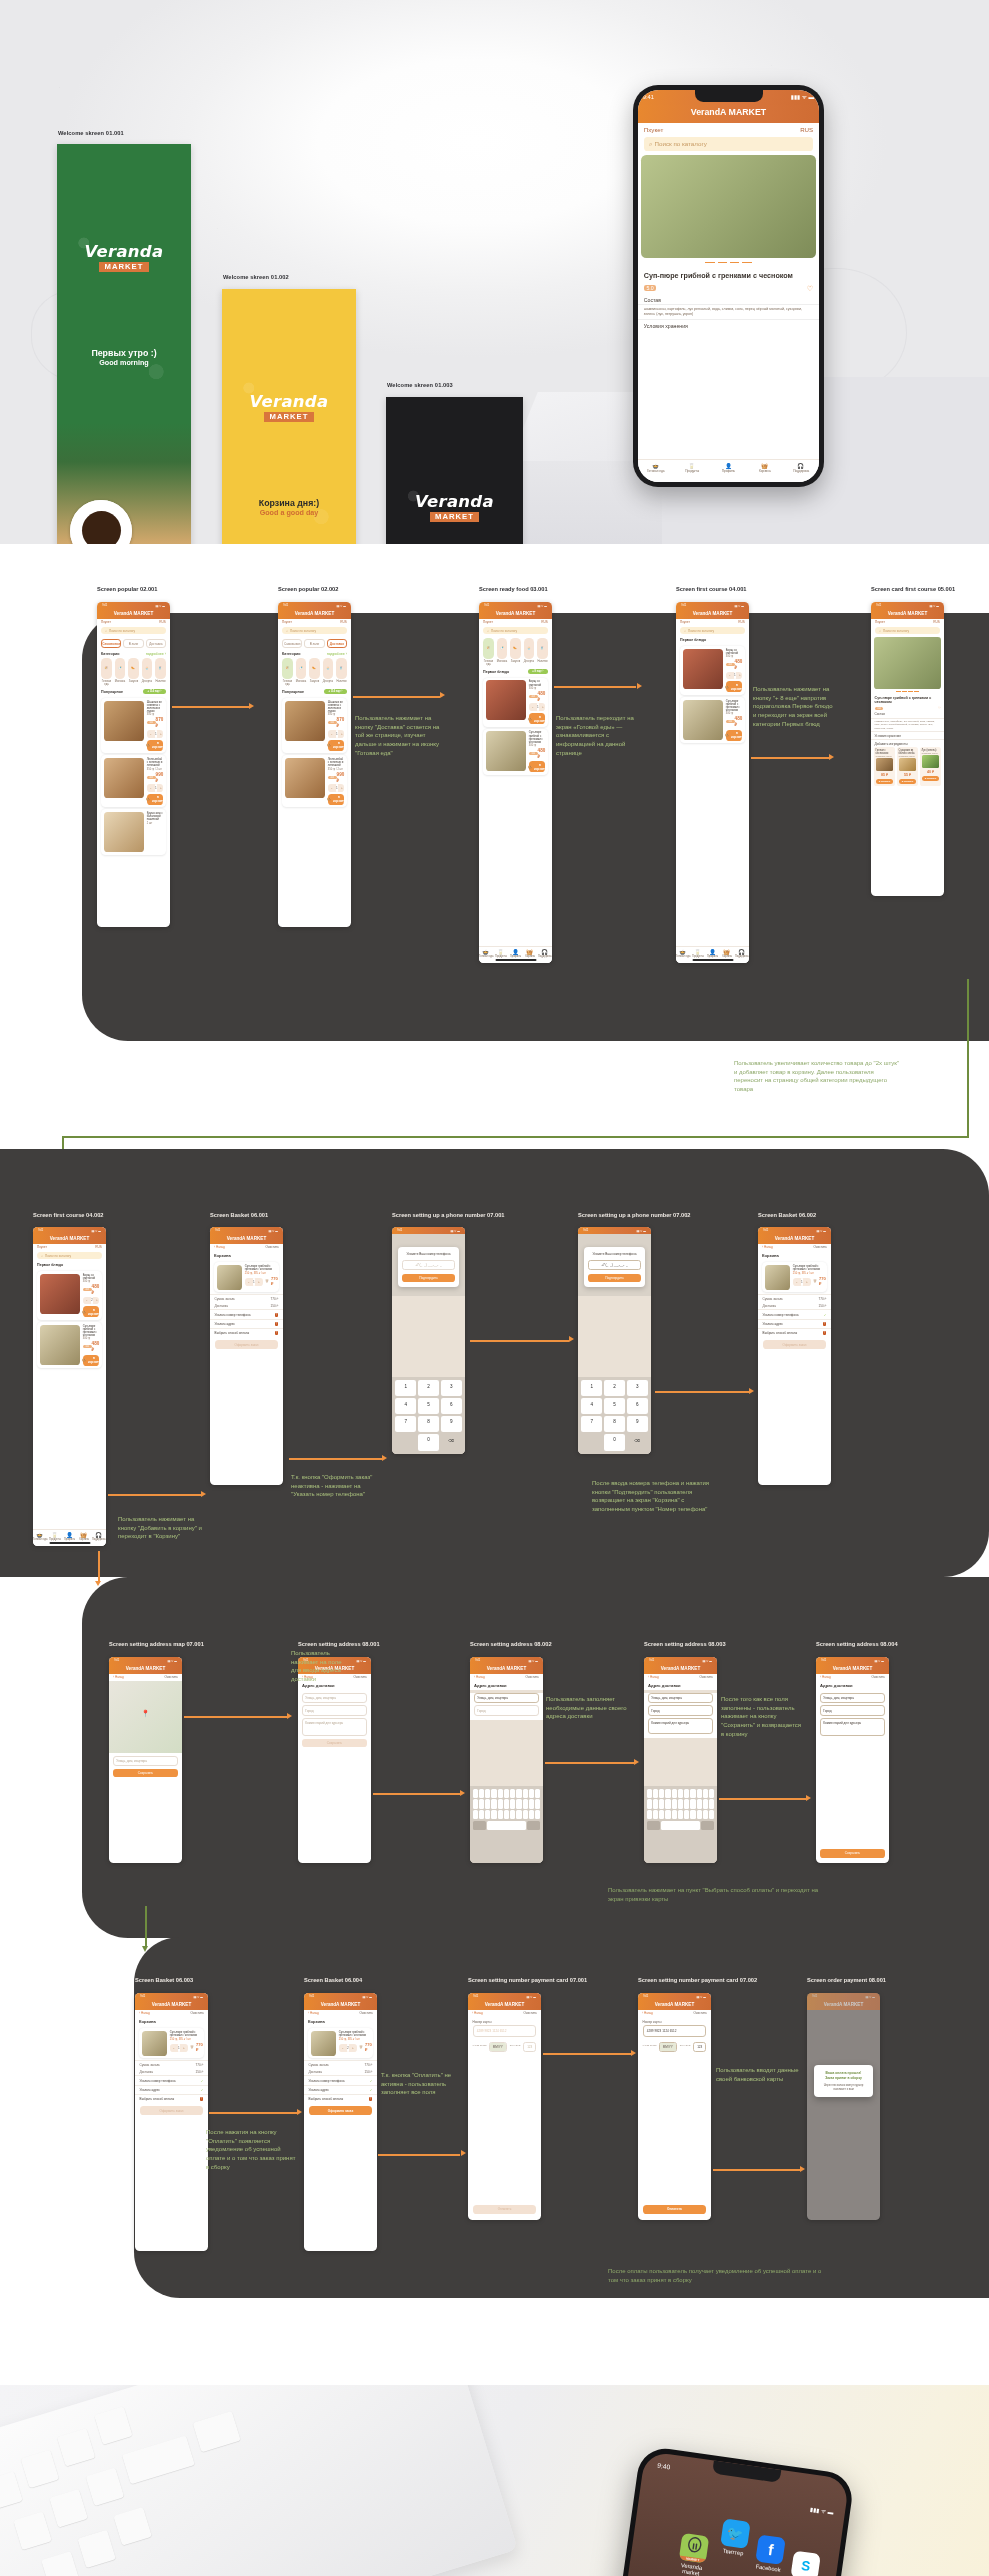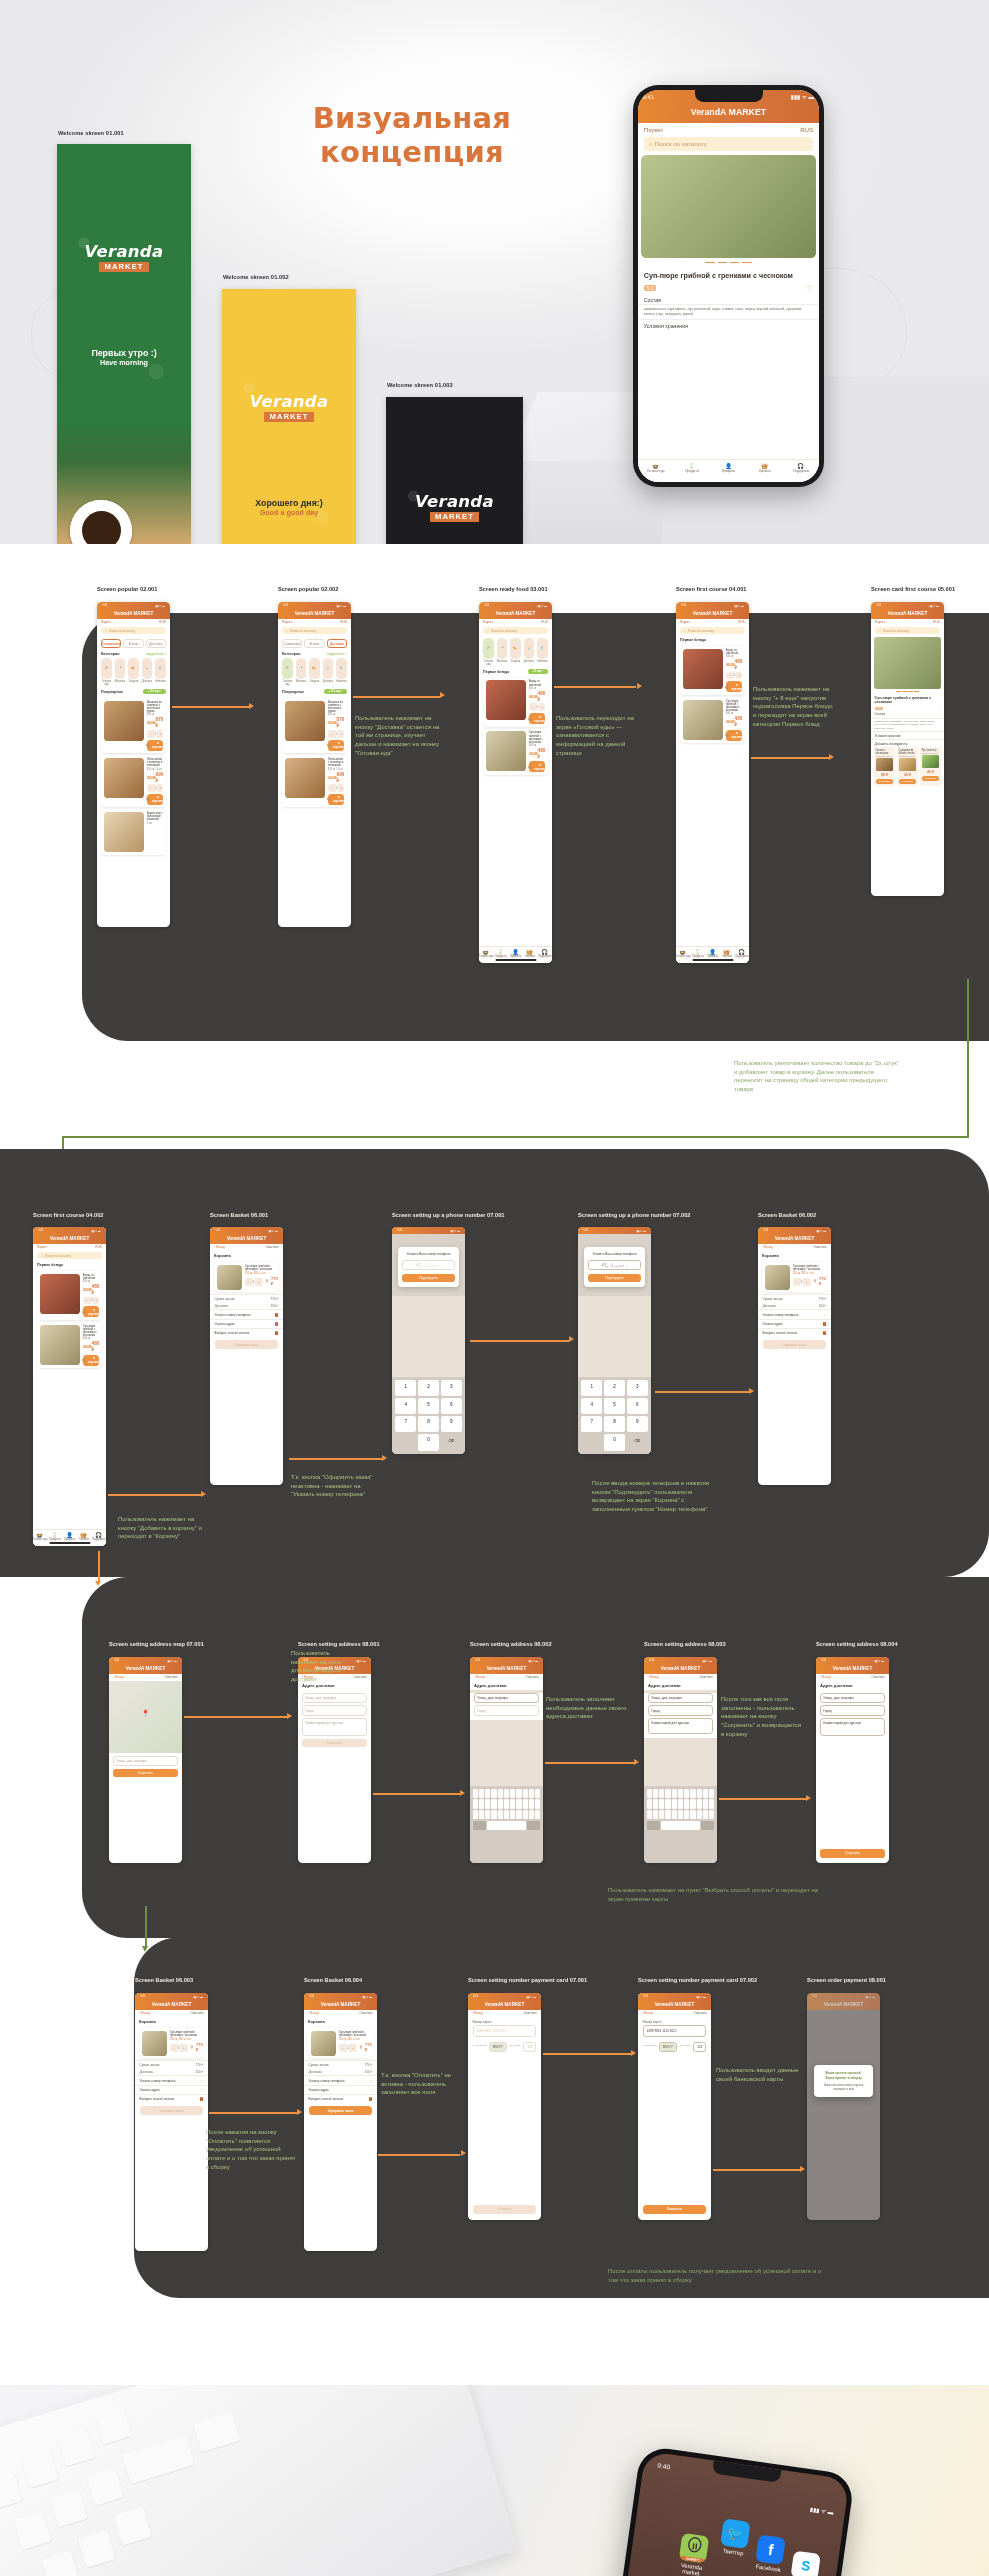--- a/index.html
+++ b/index.html
@@ -194,47 +194,46 @@
 
 <div id="hero">
   <div class="doodle"></div>
   <div class="doodle-ring" style="left:31px;top:289px;width:103px;height:93px;"></div>
   <div class="doodle-ring" style="left:773px;top:268px;width:134px;height:124px;"></div>
   <div class="podium-top"></div>
   <div class="podium-front"></div>
   <div class="podium-side"></div>
   <div class="corner-round"></div>
 
-  <div class="hero-title">Визуальная концепция</div>
 
   <div class="wel-label" style="left:58px;top:130px;">Welcome skreen 01.001</div>
   <div class="banner b1">
     <div class="bdoodle"></div>
     <div class="food"></div>
     <div class="cup"></div>
     <div class="vlogo" style="top:98px;">
       <div class="vtop" style="font-size:16.5px;">Veranda</div>
       <div class="vmk" style="font-size:7.7px;">MARKET</div>
     </div>
     <div class="greet" style="top:204px;">
       <div class="g1" style="font-size:8.8px;">Первых утро :)</div>
-      <div class="g2" style="font-size:7.2px;">Have morning</div>
+      <div class="g2" style="font-size:7.2px;">Good morning</div>
     </div>
   </div>
 
   <div class="wel-label" style="left:223px;top:274px;">Welcome skreen 01.002</div>
   <div class="banner b2">
     <div class="bdoodle"></div>
 
     <div class="vlogo" style="top:103px;">
       <div class="vtop" style="font-size:16.5px;">Veranda</div>
       <div class="vmk" style="font-size:7.7px;">MARKET</div>
     </div>
     <div class="greet" style="top:209px;">
-      <div class="g1" style="font-size:8.8px;color:#2b2b2b;">Хорошего дня:)</div>
+      <div class="g1" style="font-size:8.8px;color:#2b2b2b;">Корзина дня:)</div>
       <div class="g2" style="font-size:7.2px;color:#cf6c33;">Good a good day</div>
     </div>
   </div>
 
   <div class="wel-label" style="left:387px;top:382px;">Welcome skreen 01.003</div>
   <div class="banner b3">
     <div class="bdoodle"></div>
 
     <div class="vlogo" style="top:95px;">
       <div class="vtop" style="font-size:16.5px;">Veranda</div>

